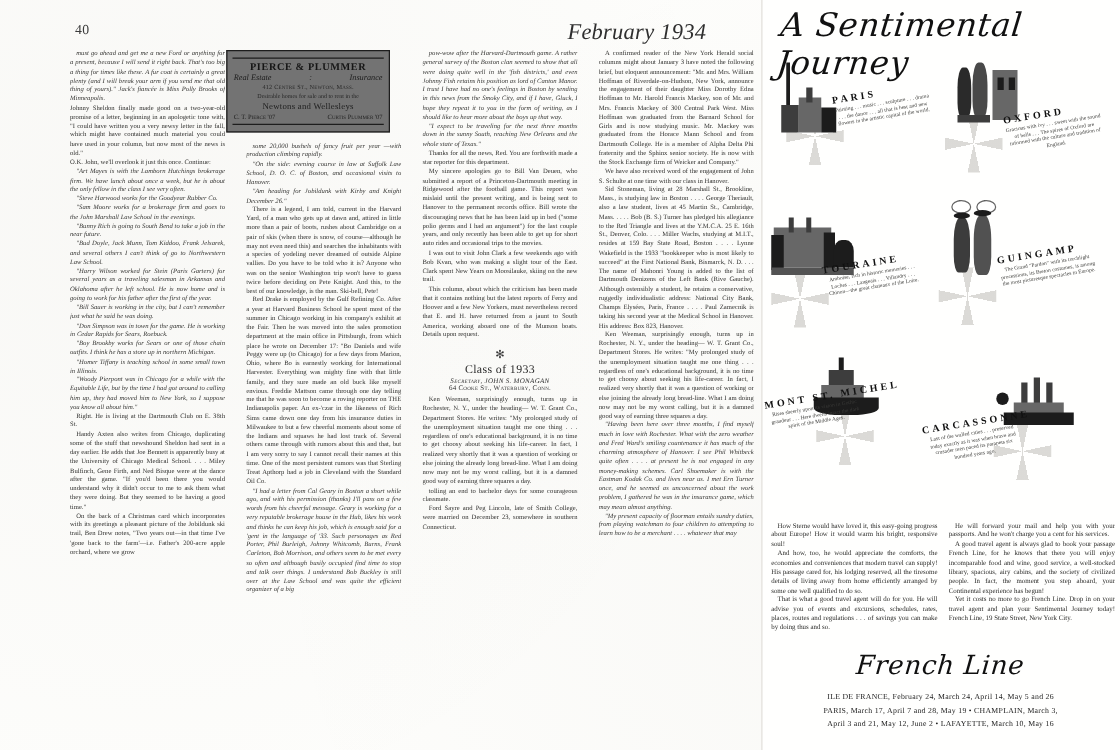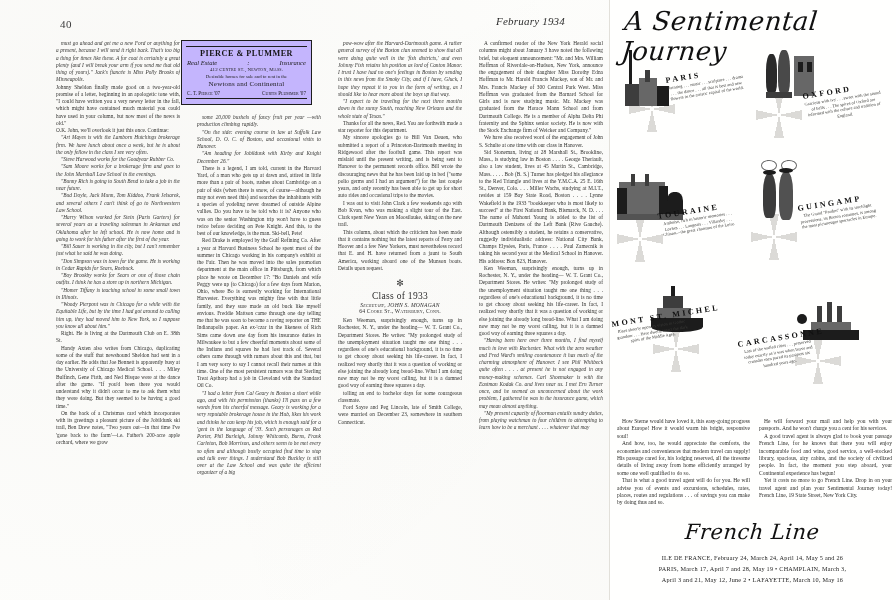--- a/index.html
+++ b/index.html
@@ -31,21 +31,21 @@
     position:absolute;left:60px;top:4px;
     font-size:11px;letter-spacing:.4px;color:#3a3a3a;
   }
   .mag-title{
     position:absolute;left:0;right:0;top:0;text-align:center;
     font-size:12.5px;letter-spacing:1.15px;color:#2f2f2f;
     padding-left:24px;
   }
   .issue-date{
     position:absolute;right:42px;top:1px;
-    font-style:italic;font-size:11px;color:#2f2f2f;letter-spacing:.2px;
+    font-style:italic;font-size:18px;color:#2f2f2f;letter-spacing:.2px;
   }
 
   
   .cols{
     position:absolute;left:56px;top:40px;width:553px;height:545px;
   }
   .col{
     position:absolute;top:0;width:124px;height:545px;overflow:hidden;
   }
   .c1{left:0}
@@ -80,21 +80,21 @@
   }
   .class-addr{
     text-align:center;font-size:5.6px;letter-spacing:.2px;color:#2f2f2f;
     font-variant:small-caps;margin-bottom:3px;
   }
 
   
   .ad-inset{
     position:absolute;left:125px;top:0px;width:131px;
     border:1px solid #1d1d1d;
-    background:#c4b5fd;
+    background:#737373;
     padding:3px 4px 3px;
     box-sizing:border-box;
   }
   .ad-inset .rule{height:1px;background:#1d1d1d;margin:2px 0;}
   .ad-firm{
     text-align:center;font-size:8.2px;letter-spacing:.5px;color:#151515;
     font-variant:small-caps;font-weight:700;margin-bottom:1px;
   }
   .ad-svc{
     display:flex;justify-content:space-between;align-items:baseline;
@@ -272,21 +272,21 @@
     <div class="ad-inset">
       <div class="rule"></div>
       <div class="ad-firm">PIERCE &amp; PLUMMER</div>
       <div class="ad-svc">
         <span>Real Estate</span>
         <span>:</span>
         <span>Insurance</span>
       </div>
       <div class="ad-addr">412 Centre St., Newton, Mass.</div>
       <div class="ad-line">Desirable homes for sale and to rent in the</div>
-      <div class="ad-towns">Newtons and Continental</div>
+      <div class="ad-towns">Newtons and Wellesleys</div>
       <div class="ad-names">
         <span>C. T. Pierce '07</span>
         <span>Curtis Plummer '07</span>
       </div>
       <div class="rule"></div>
     </div>
   </div>
 
   <div class="fl-ad">
     <div class="fl-gutter"></div>

